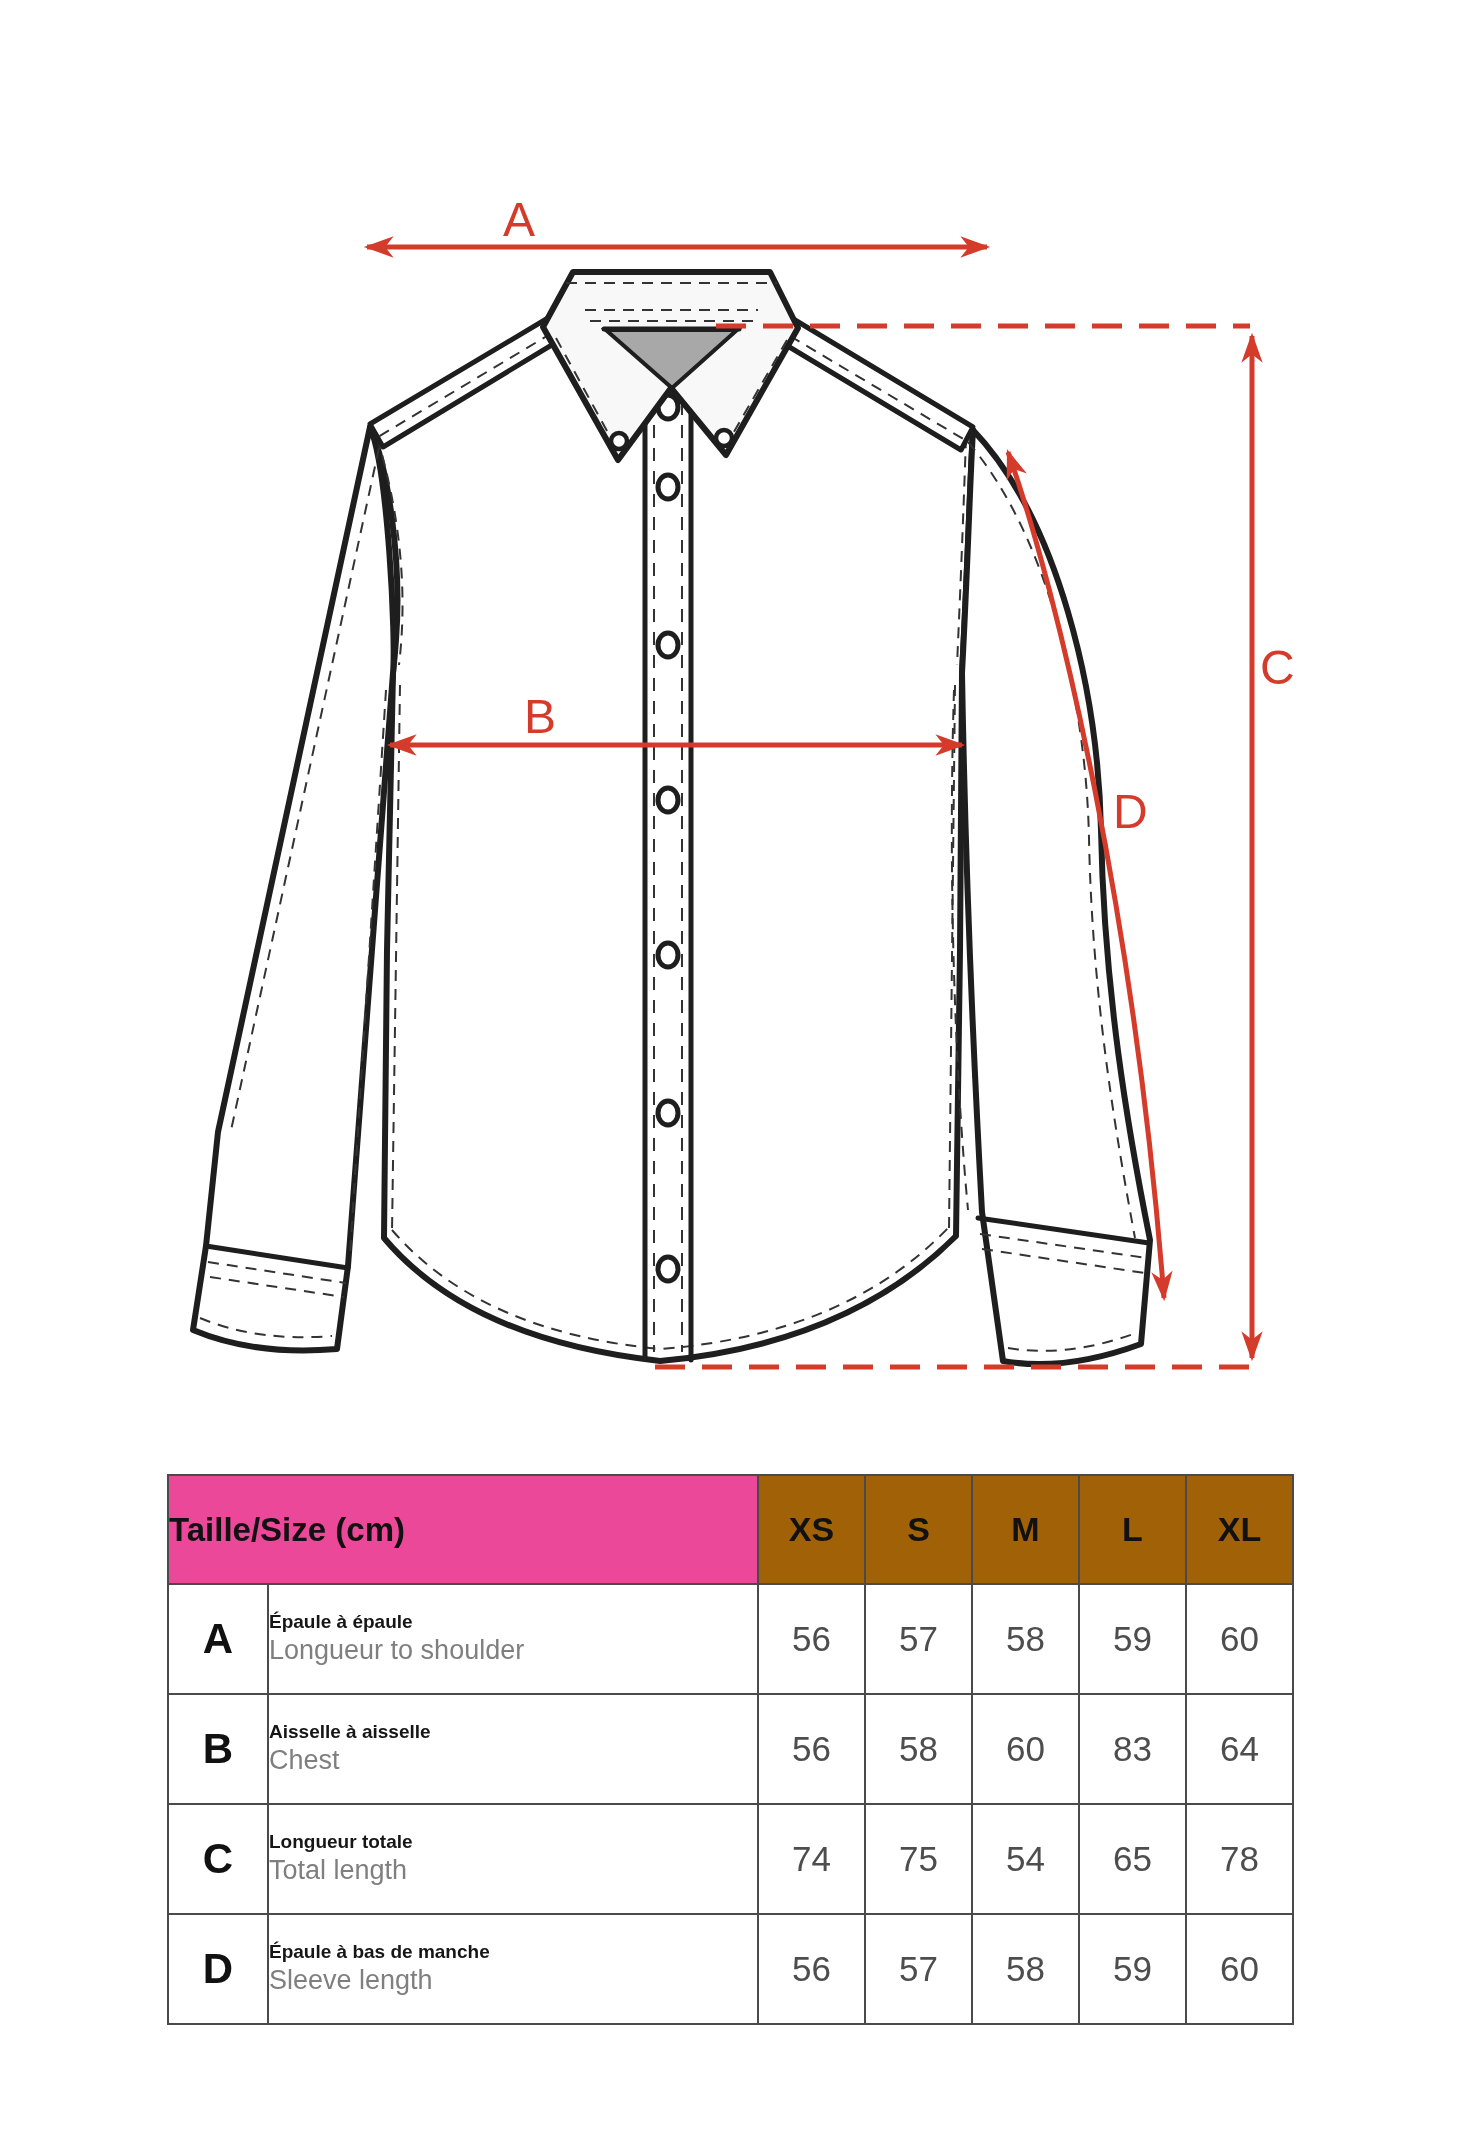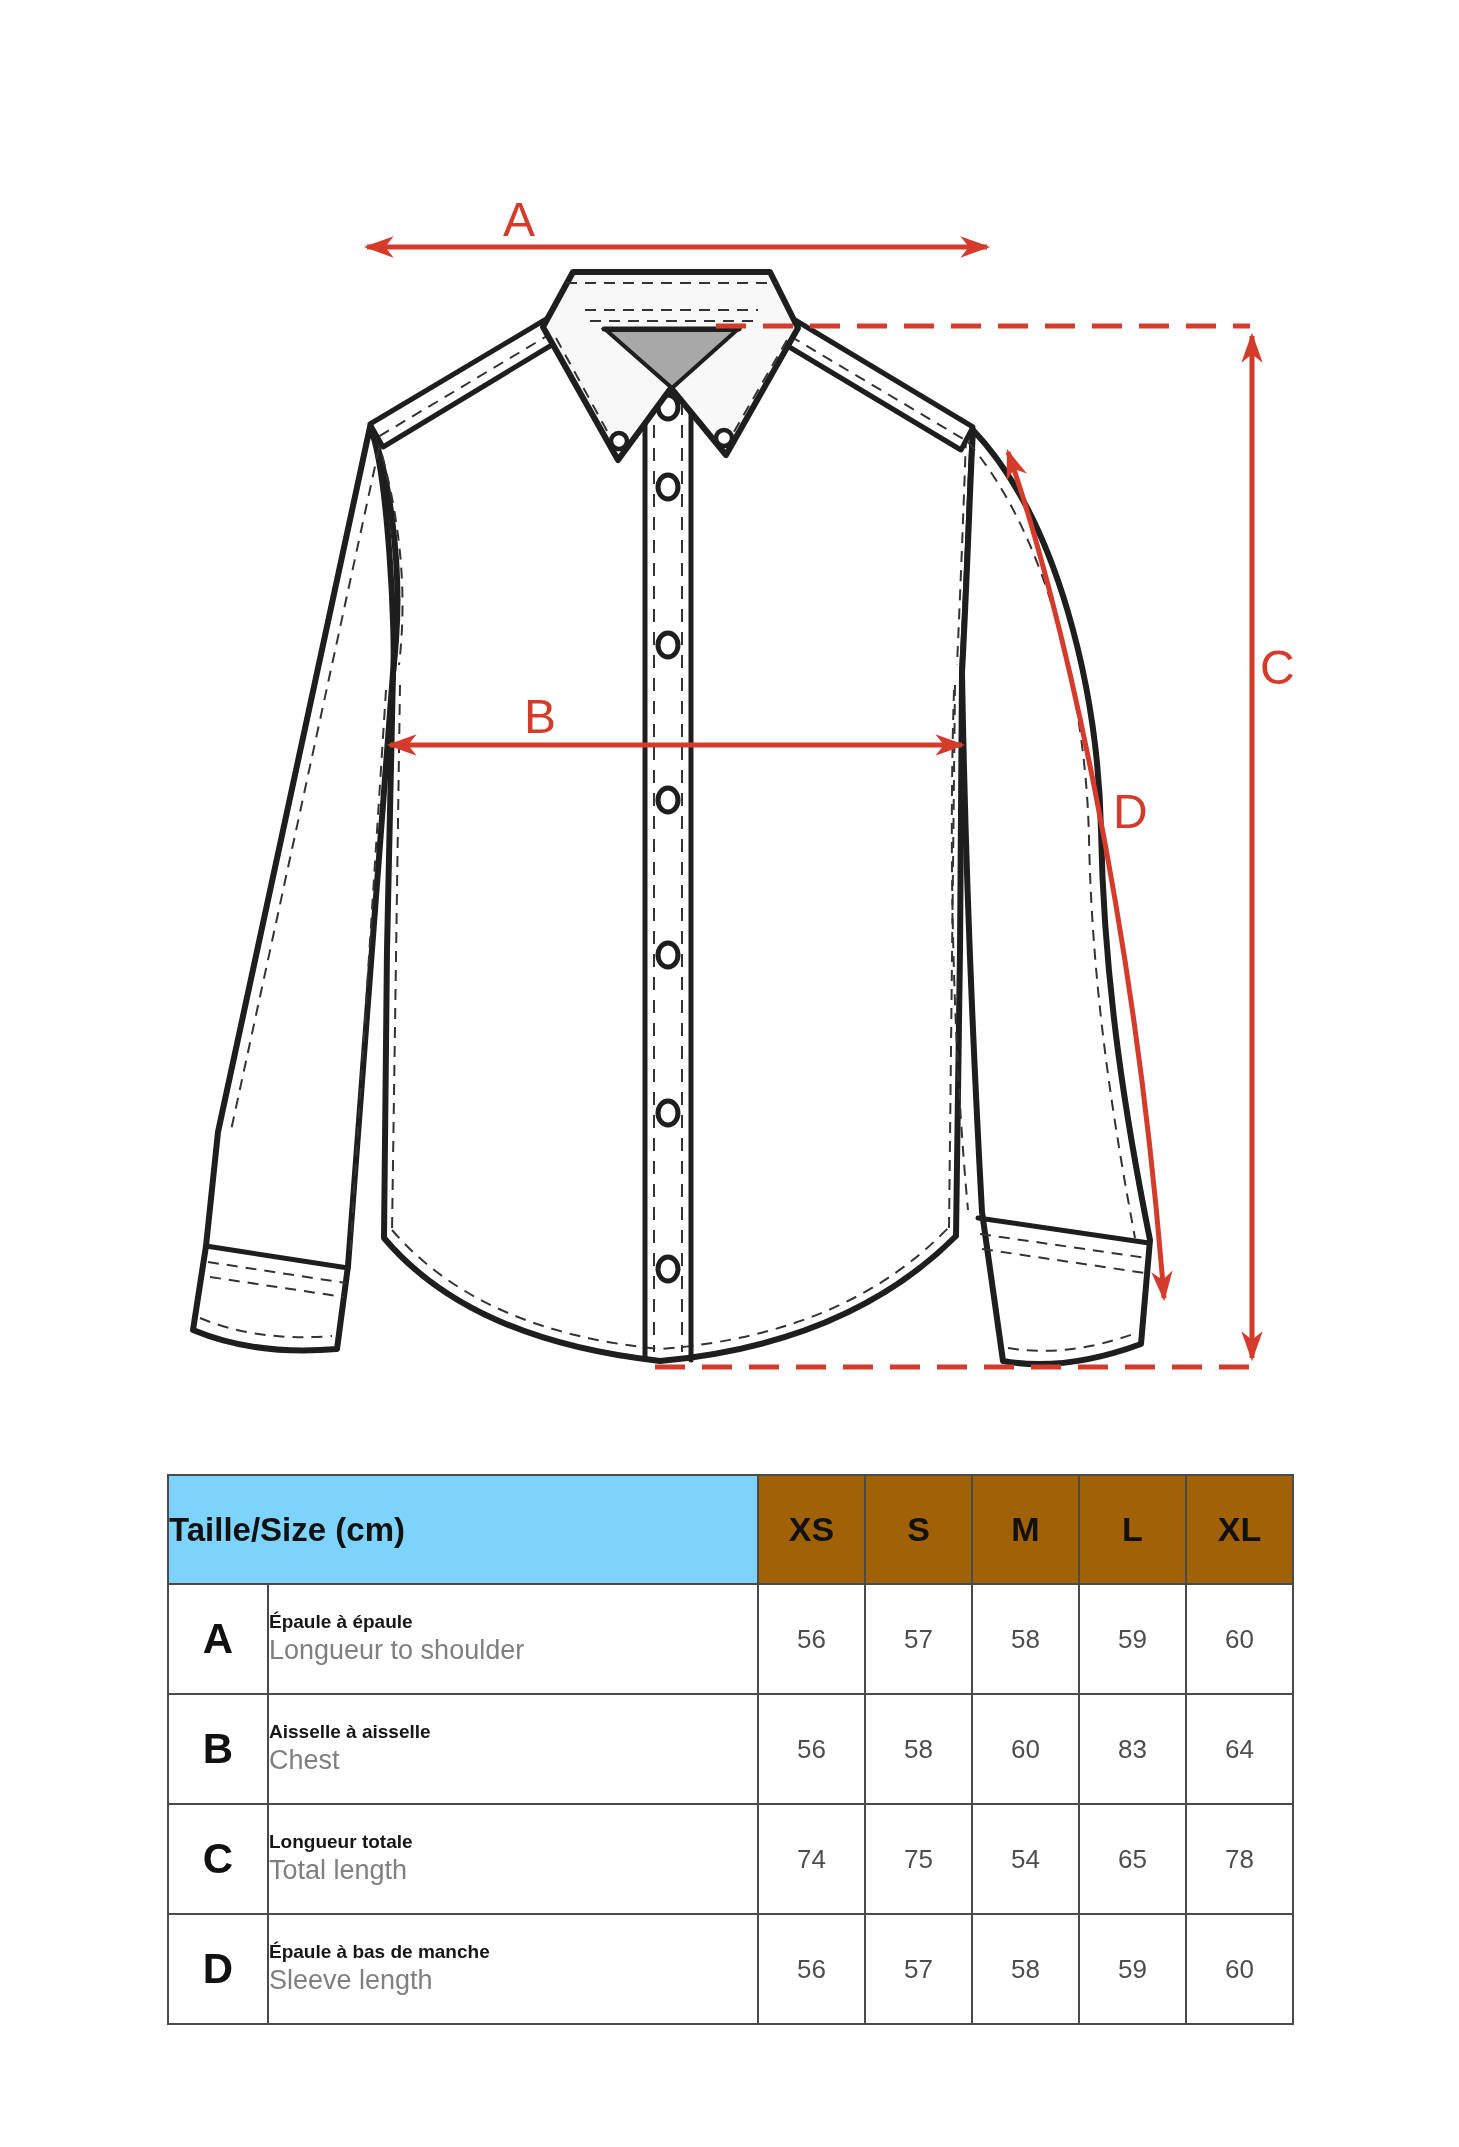--- a/index.html
+++ b/index.html
@@ -11,34 +11,34 @@
   }
   .diagram-svg { position:absolute; left:0; top:0; }
 
   
   .size-table-wrap { position:absolute; left:167px; top:1474px; }
   table.size-chart { border-collapse:collapse; table-layout:fixed; }
   table.size-chart td, table.size-chart th {
     border:2px solid #4a4a4a; padding:0; vertical-align:middle;
   }
   th.tbl-title {
-    background:#7dd3fc; text-align:left; padding-left:30px;
+    background:#ec4899; text-align:left; padding-left:30px;
     font-size:33px; font-weight:600; color:#111; height:109px;
   }
   th.size-col {
     background:#a16207; text-align:center; font-size:34px; font-weight:600; color:#111;
   }
   td.letter-cell {
     text-align:center; font-size:42px; font-weight:700; color:#111; width:100px;
   }
   td.label-cell { padding-left:28px; }
   .label-fr { font-size:19px; font-weight:600; color:#161616; line-height:1.25; }
   .label-en { font-size:27px; font-weight:400; color:#7f7f7f; line-height:1.25; }
   td.value-cell {
-    text-align:center; font-size:26px; font-weight:400; color:#4d4d4d;
+    text-align:center; font-size:35px; font-weight:400; color:#4d4d4d;
   }
   tr.data-row { height:110px; }
   .outline-fill { fill:#ffffff; stroke:var(--ink); stroke-width:6; stroke-linejoin:round; stroke-linecap:round; }
   .seam { fill:none; stroke:var(--ink); stroke-width:5; stroke-linecap:round; }
   .stitch { fill:none; stroke:#333; stroke-width:2; stroke-dasharray:11 8; }
   .red-line { fill:none; stroke:var(--accent); stroke-width:5; }
   .red-dash { fill:none; stroke:var(--accent); stroke-width:5; stroke-dasharray:30 17; }
   .red-label { fill:var(--accent); font-family:"Liberation Sans", sans-serif; font-size:48px; }
   .button { fill:#fff; stroke:var(--ink); stroke-width:5; }
   .small-button { fill:#fff; stroke:var(--ink); stroke-width:4.5; }

